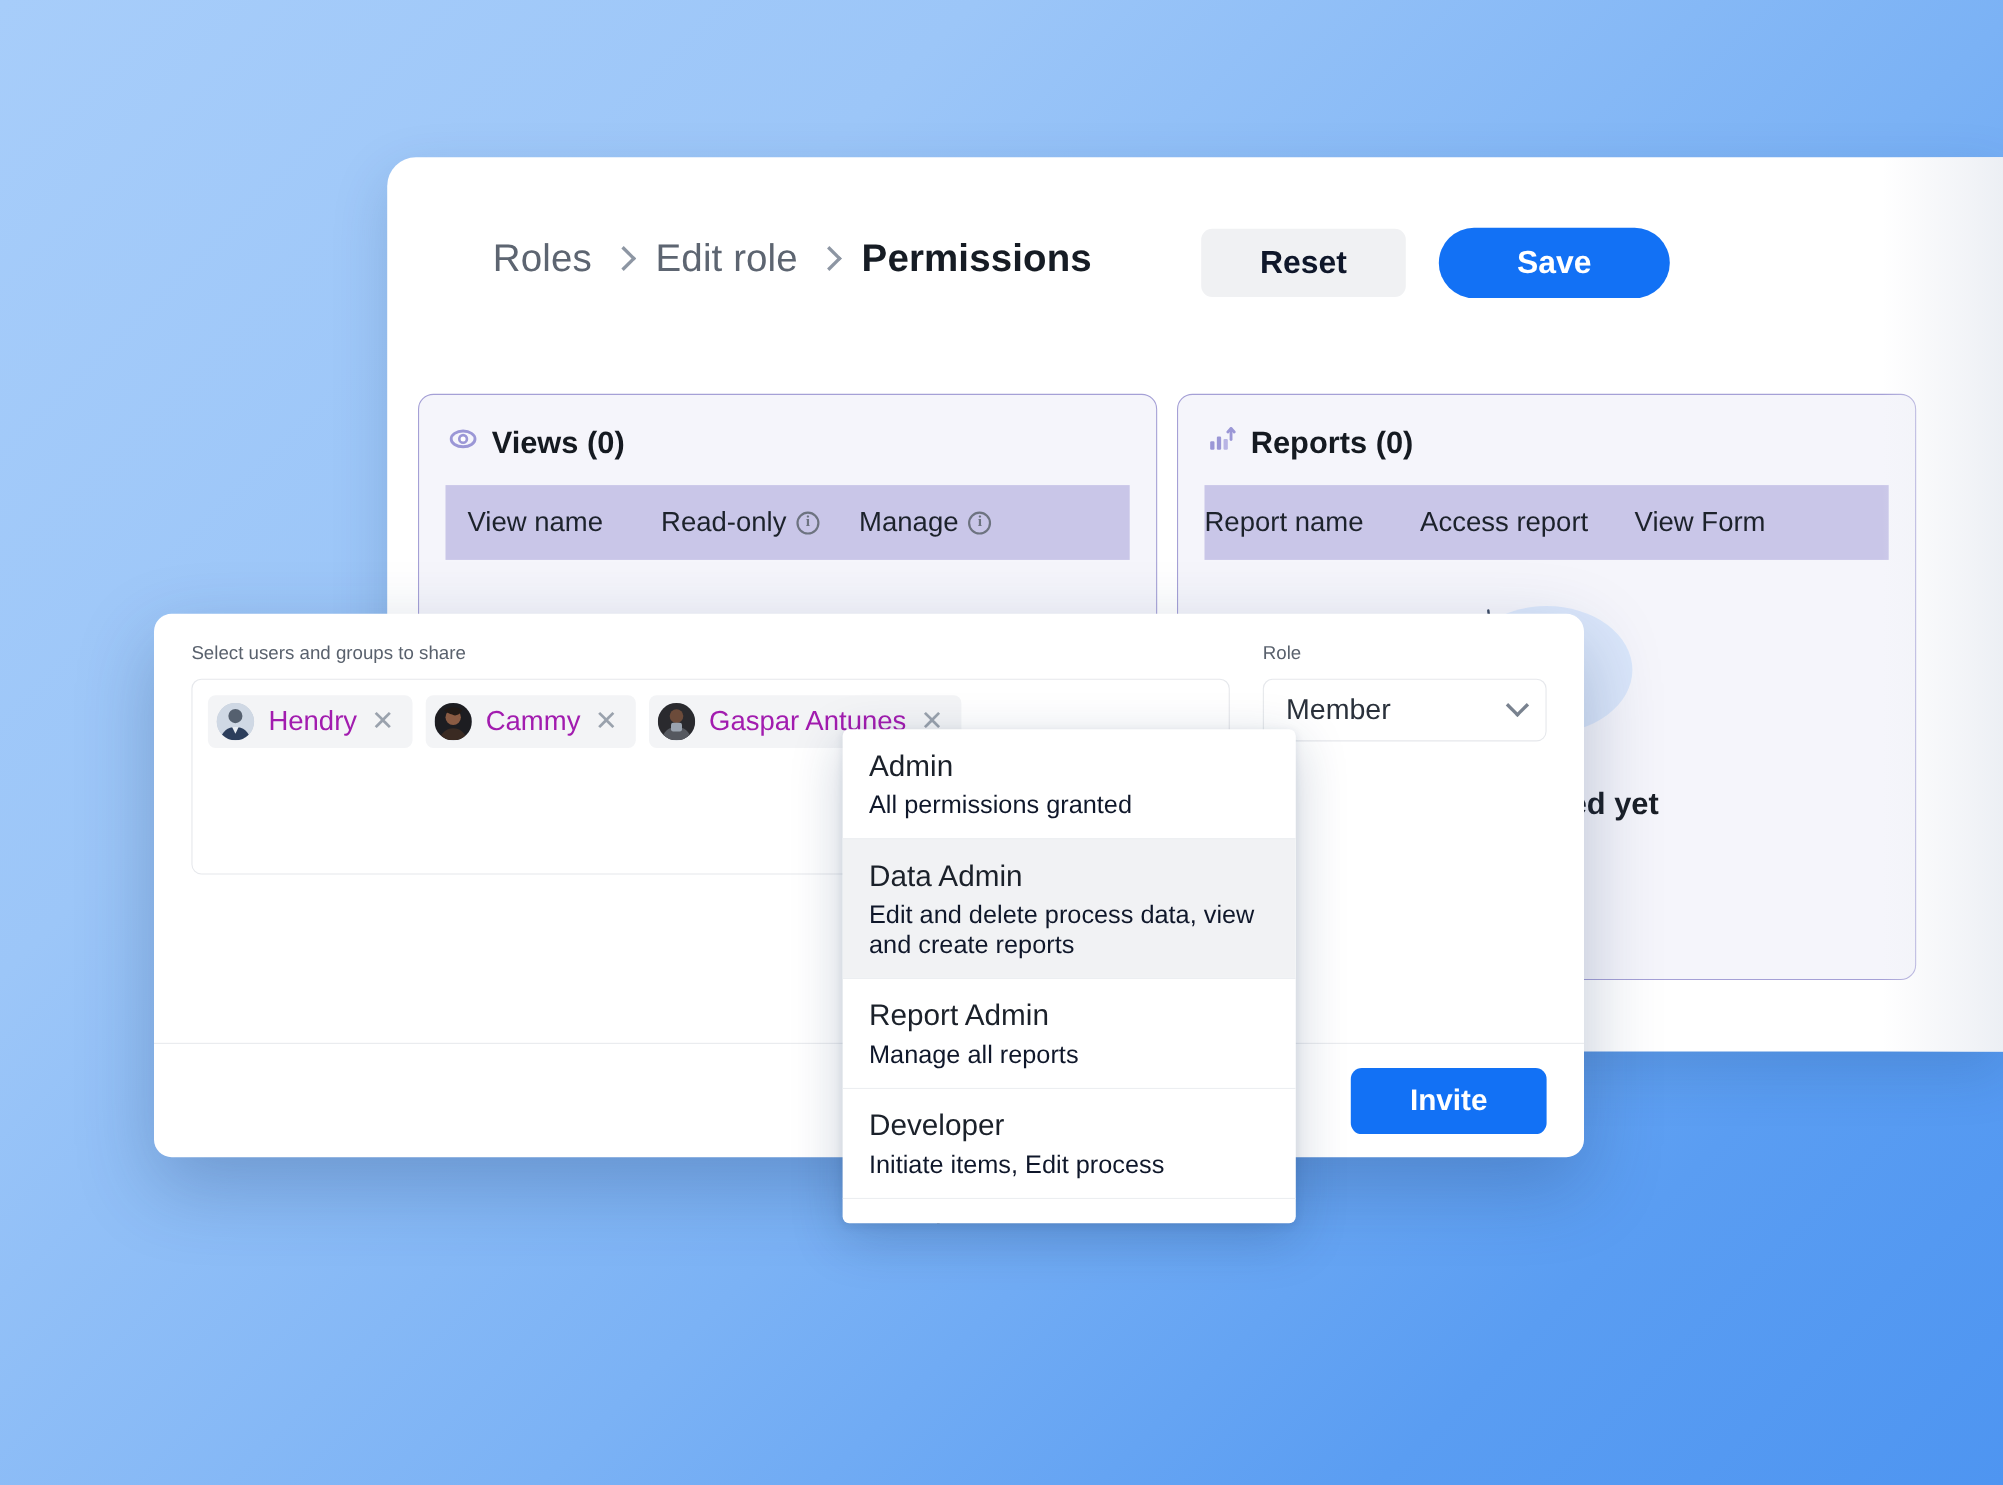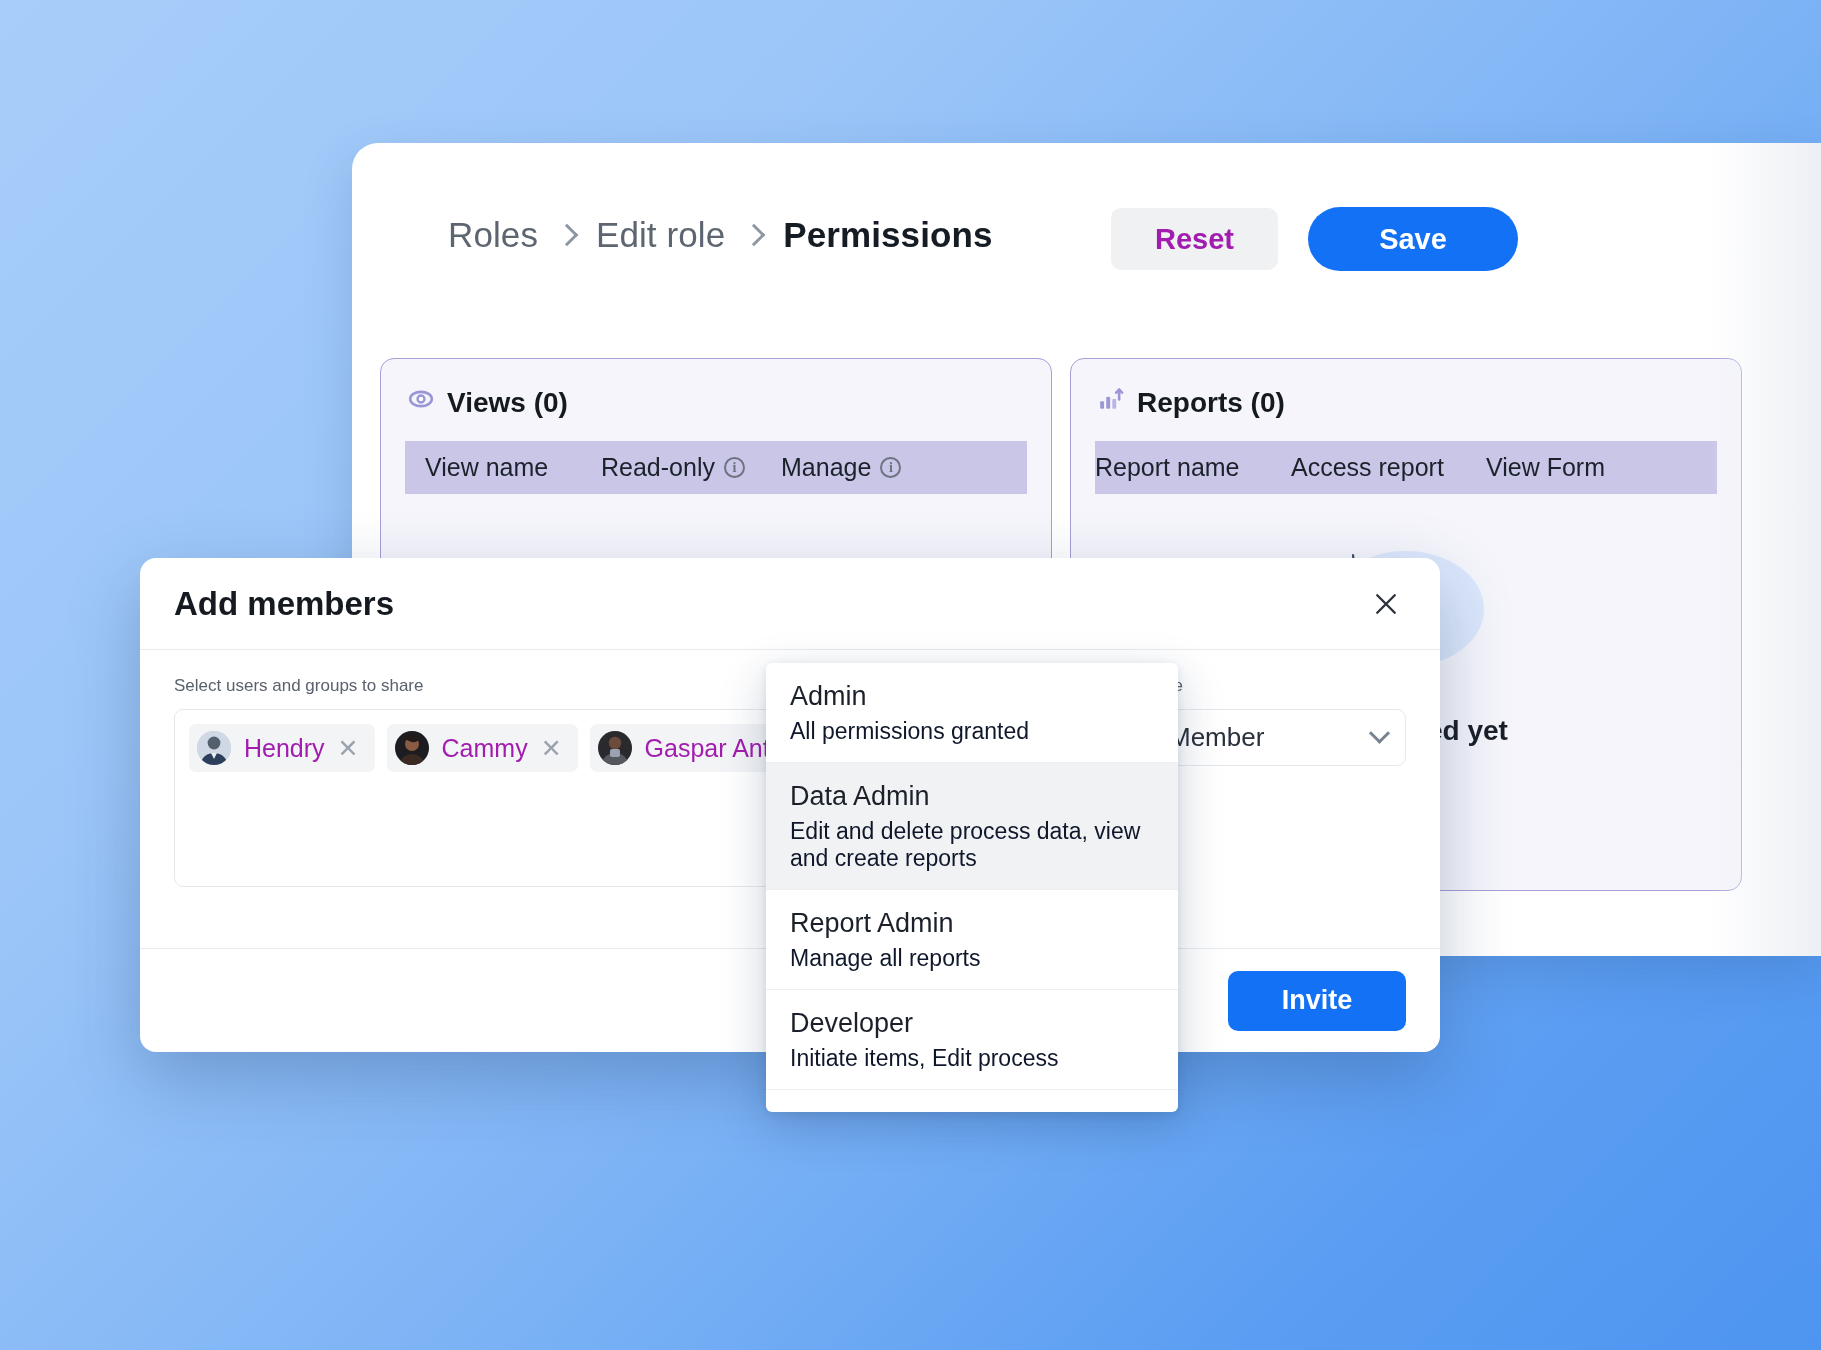--- a/index.html
+++ b/index.html
@@ -53,22 +53,22 @@
     position: absolute; right: 303px; top: 64px;
     display: flex; align-items: center; gap: 30px;
   }
   .btn {
     border: none; cursor: pointer;
     font-family: inherit;
     border-radius: 10px;
     font-size: 29px; font-weight: 700;
   }
   .btn-reset {
-    background: #f0f1f3; color: #a21caf;
-    width: 167px; height: 62px;
+    background: #f0f1f3; color: #0f172a;
+    width: 186px; height: 62px;
   }
   .btn-save {
     background: #1271f5; color: #ffffff;
     width: 210px; height: 64px; border-radius: 32px;
   }
 
   
   .cards {
     position: absolute; left: 28px; top: 215px;
     display: flex; gap: 18px;
@@ -81,21 +81,21 @@
     overflow: hidden;
     position: relative;
   }
   .card-title {
     display: flex; align-items: center; gap: 13px;
     padding: 27px 0 0 27px;
     font-size: 28px; font-weight: 700; color: #151a21;
   }
   .card-table-head {
     position: absolute; left: 24px; right: 24px; top: 82px;
-    height: 53px;
+    height: 68px;
     background: #c9c6e8;
     display: flex; align-items: center;
   }
   .th {
     font-size: 25px; color: #1c222b; font-weight: 400;
     display: flex; align-items: center; gap: 9px;
   }
   .info-ico {
     width: 21px; height: 21px; border-radius: 50%;
     border: 2px solid #6d7380;
@@ -291,28 +291,20 @@
         </span>
         <span class="empty-text">een created yet</span>
       </div>
     </div>
 
   </div>
 </div>
 
 <div id="modal">
 
-  <div class="modal-head">
-    <span class="modal-title">Add members</span>
-    <span class="close-x">
-      <svg width="30" height="30" viewBox="0 0 24 24" fill="none">
-        <path d="M5 5l14 14M19 5L5 19" stroke="#2b3139" stroke-width="1.9" stroke-linecap="round"></path>
-      </svg>
-    </span>
-  </div>
 
   <div class="modal-body">
     <div class="field-col-left">
       <div class="field-label">Select users and groups to share</div>
       <div class="chip-box">
 
         <span class="chip">
           <span class="chip-avatar">
             <svg width="34" height="34" viewBox="0 0 34 34">
               <rect width="34" height="34" fill="#cfd8e4"></rect>

